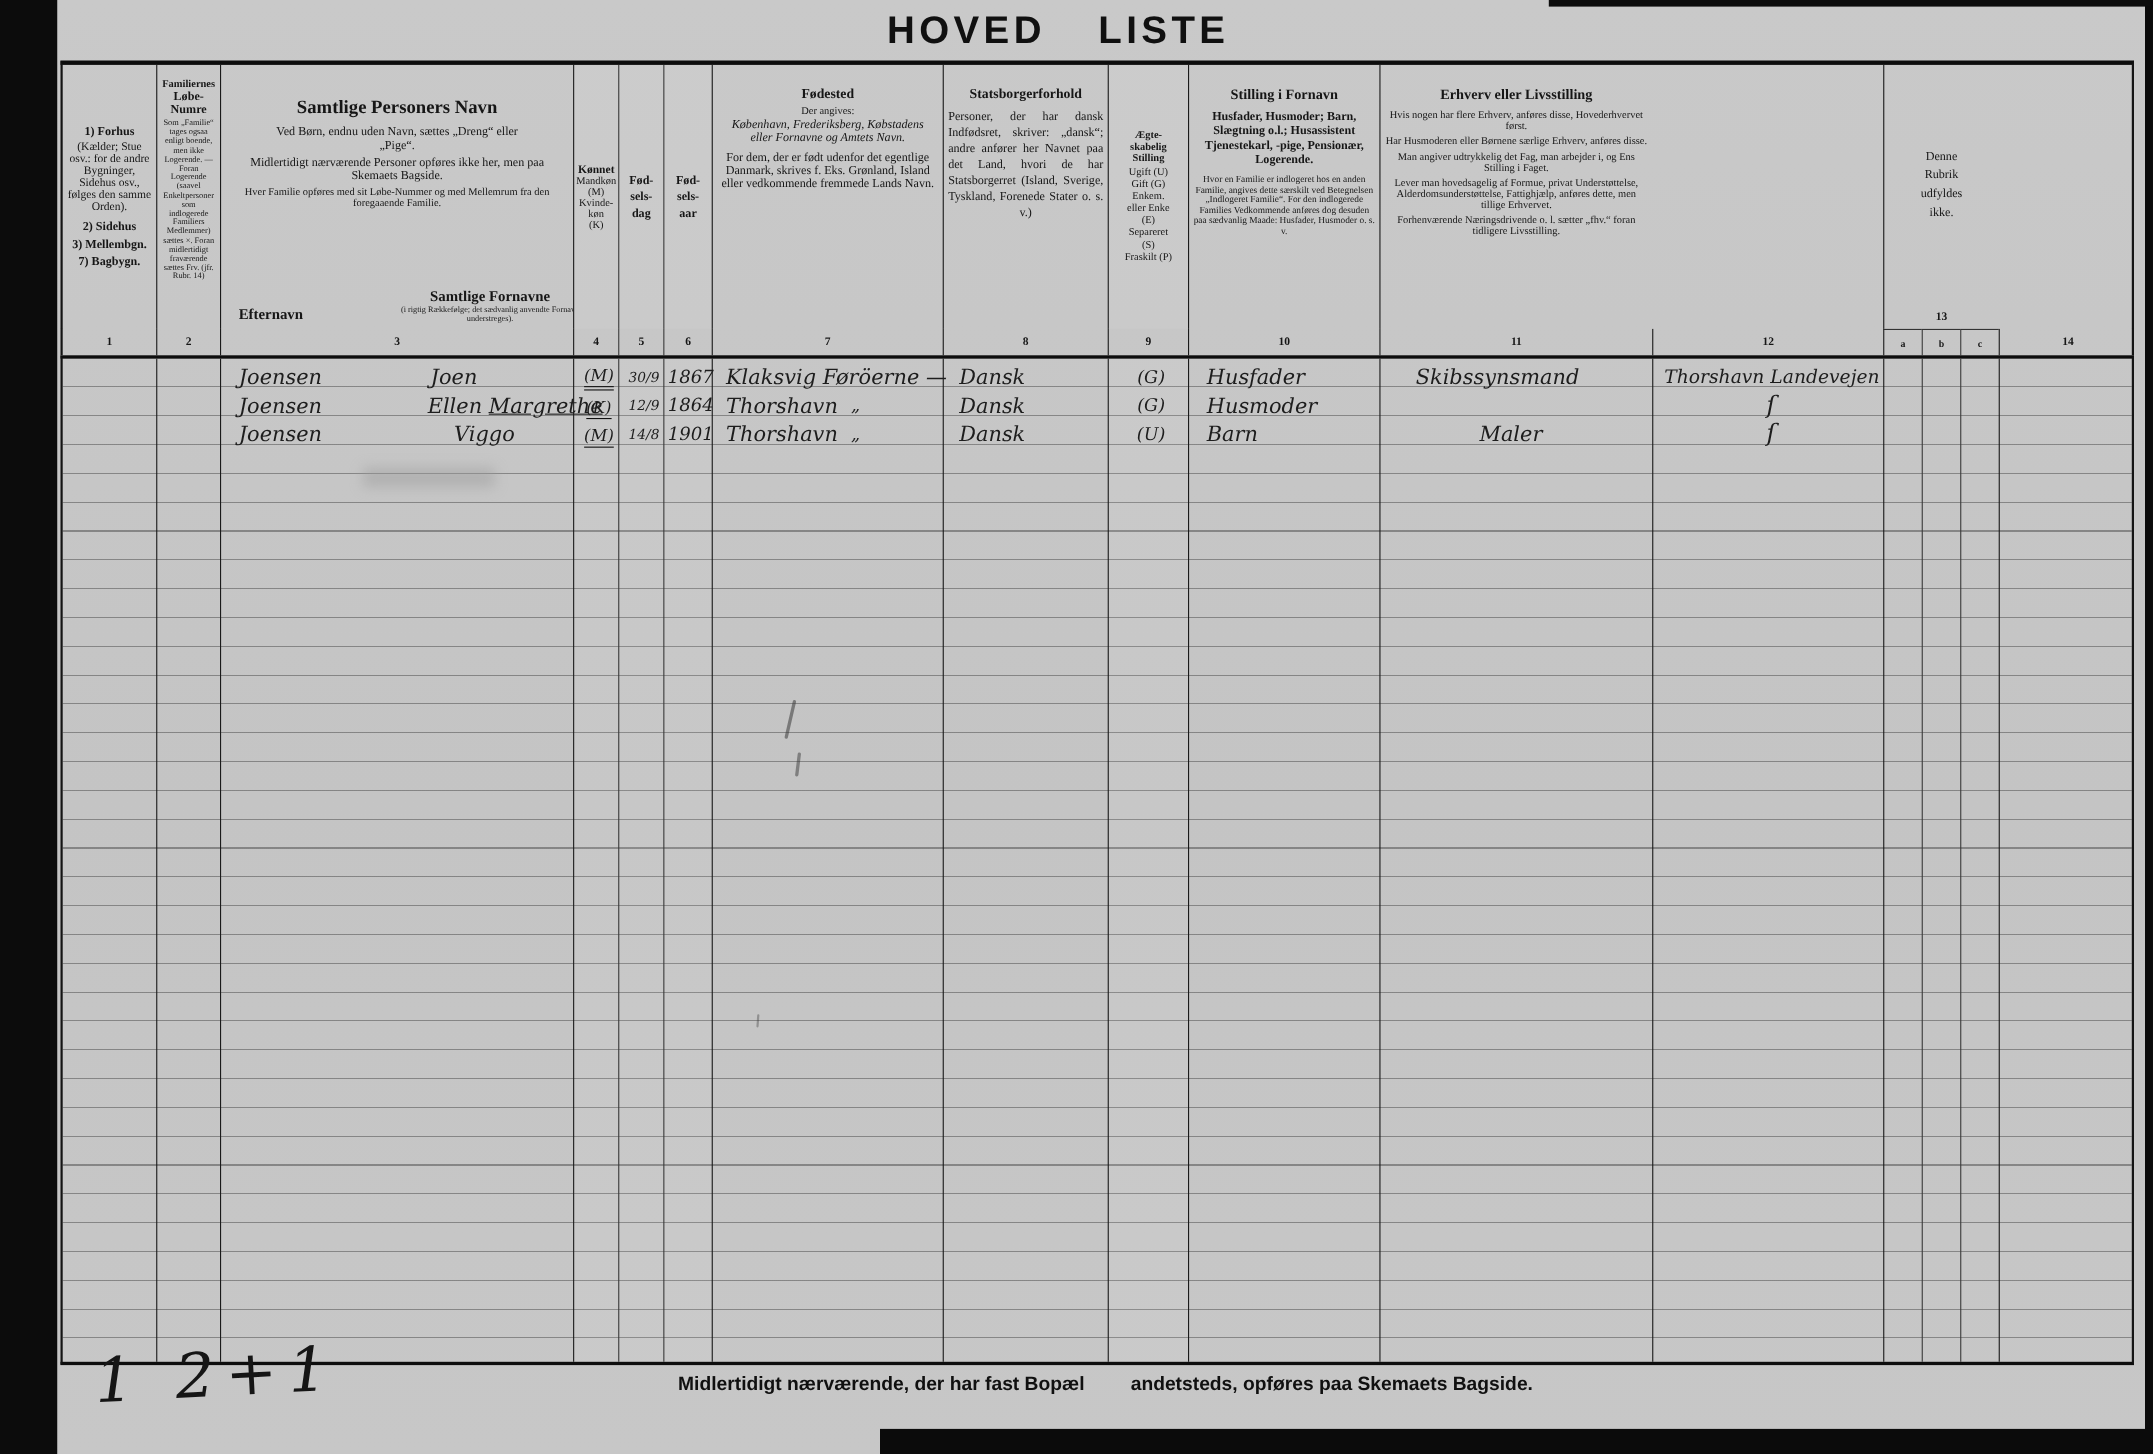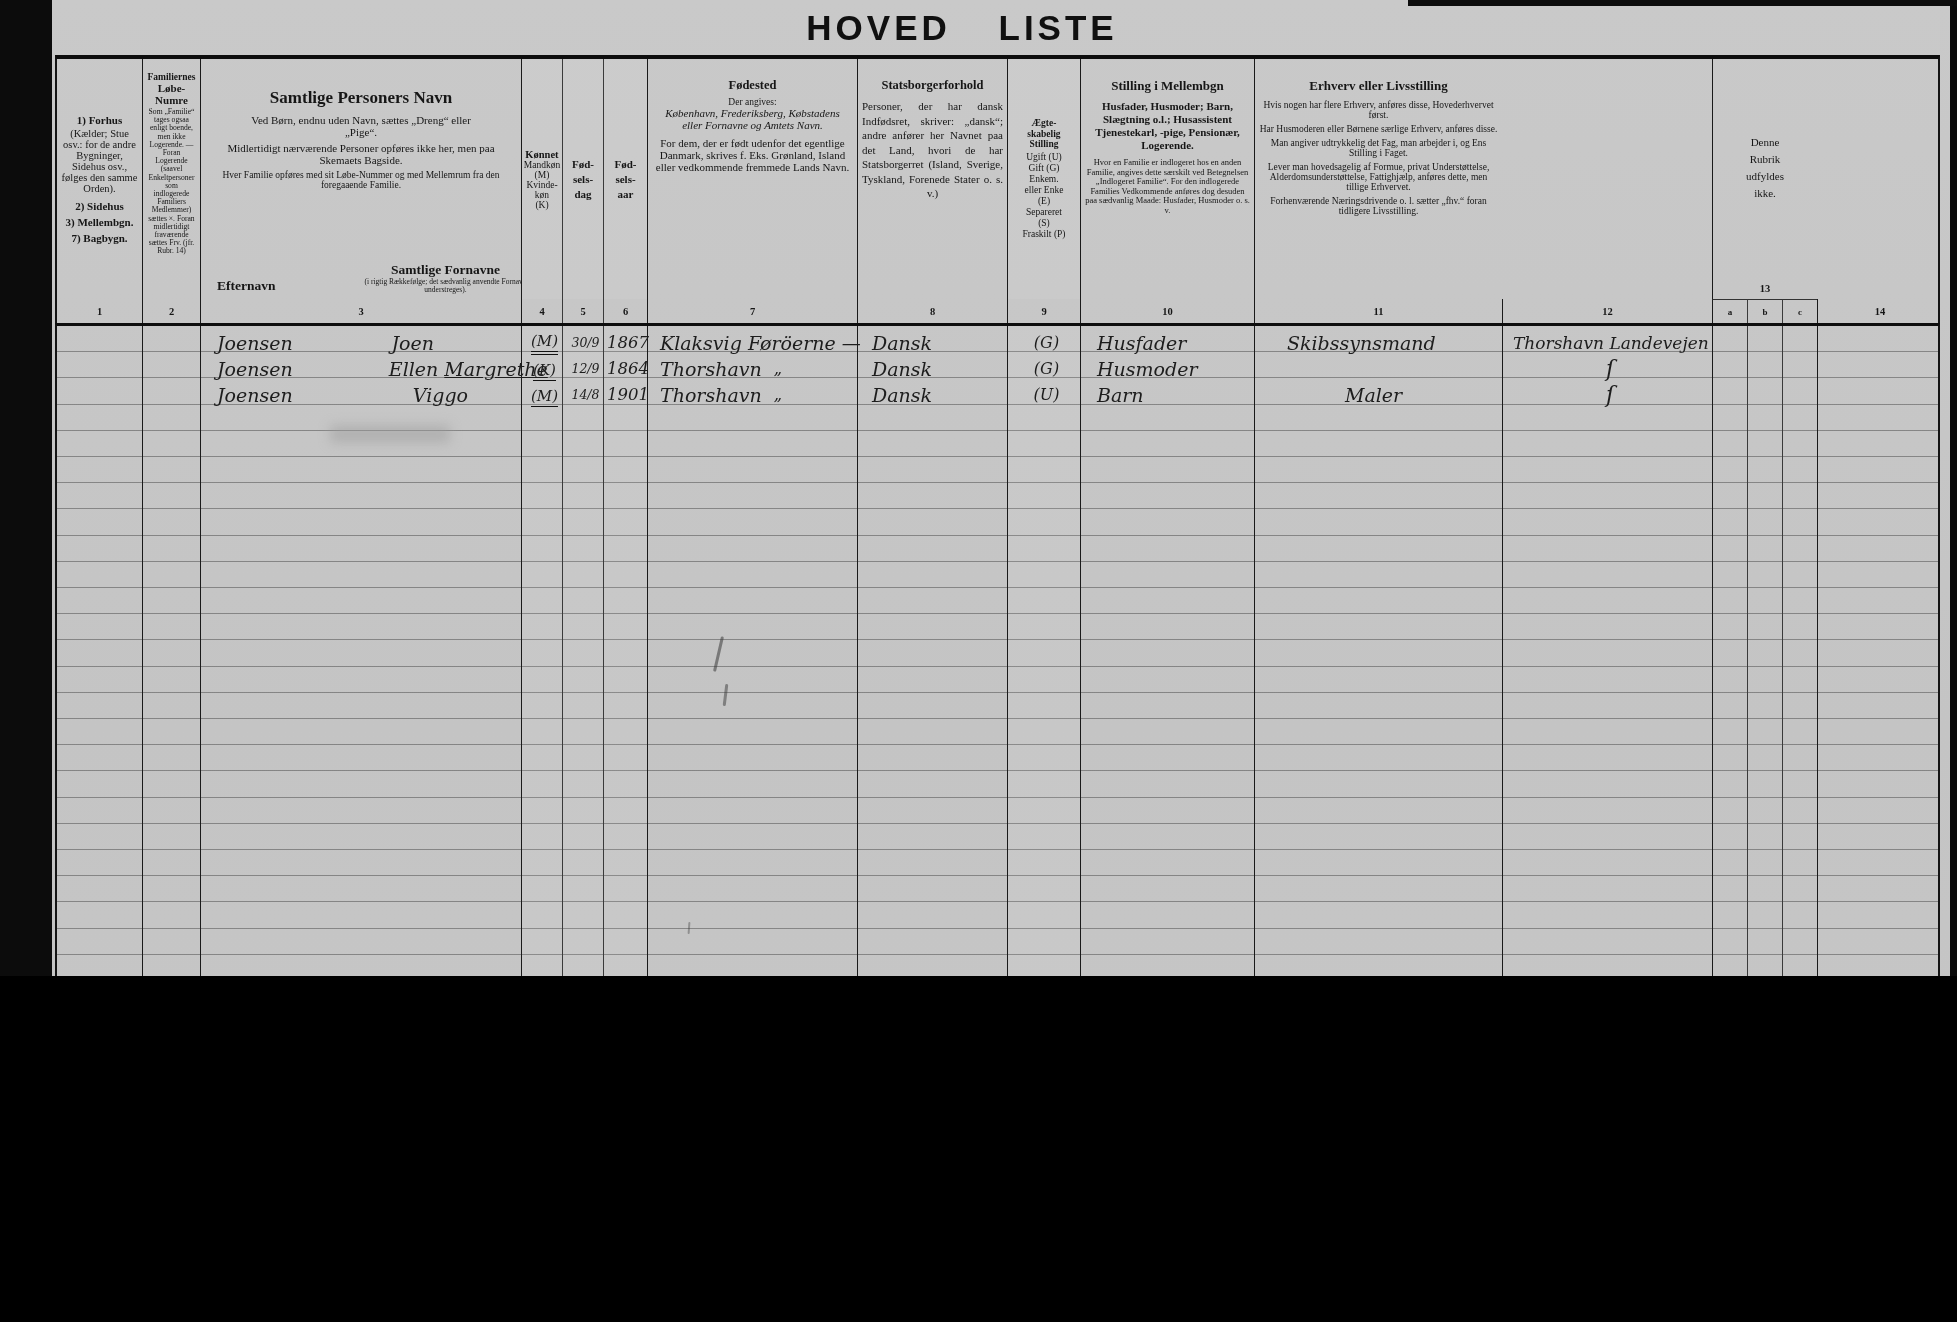--- a/index.html
+++ b/index.html
@@ -2,21 +2,21 @@
 <html><head>
 <meta charset="utf-8">
 <style>
   :root{
     --cols: 85px 58px 321px 41px 41px 44px 210px 150px 73px 174px 248px 210px 35px 35px 35px 125px;
     --ink:#161616;
     --paper:#c6c6c6;
   }
   *{box-sizing:border-box;margin:0;padding:0;}
   html,body{background:#000;}
-  .page{position:relative;width:1957px;height:976px;overflow:hidden;background:#0a0a0a;
+  .page{position:relative;width:1957px;height:1322px;overflow:hidden;background:#0a0a0a;
         font-family:"Liberation Serif", serif;color:var(--ink);}
   .paper{position:absolute;left:52px;top:0;width:1898px;height:1322px;background:var(--paper);
          background-image:linear-gradient(180deg,#c9c9c9 0%,#c4c4c4 55%,#c7c7c7 100%);}
   .edge-left{position:absolute;left:0;top:0;width:52px;height:1322px;background:#0c0c0c;}
   .edge-topright{position:absolute;left:1408px;top:0;width:549px;height:6px;background:#0c0c0c;}
   .edge-bottomright{position:absolute;left:800px;top:1299px;width:1157px;height:23px;background:#0b0b0b;}
 
   .title{position:absolute;left:662px;top:8px;width:600px;text-align:center;
          font-family:"Liberation Sans", sans-serif;font-weight:bold;font-size:35px;
          letter-spacing:4px;word-spacing:34px;color:#101010;}
@@ -176,21 +176,21 @@
 Gift (G)
 Enkem.
 eller Enke
 (E)
 Separeret
 (S)
 Fraskilt (P)</div>
       </div>
 
       <div class="c hcell">
-        <div class="t13 mt14">Stilling i Mellembgn</div>
+        <div class="t13 mt14">Stilling i Fornavn</div>
         <div class="t11 b mt6" style="line-height:13px;">Husfader, Husmoder; Barn, Slægtning o.l.; Husassistent Tjenestekarl, -pige, Pensionær, Logerende.</div>
         <div class="t8 mt6" style="line-height:9.5px;">Hvor en Familie er indlogeret hos en anden Familie, angives dette særskilt ved Betegnelsen „Indlogeret Familie“. For den indlogerede Families Vedkommende anføres dog desuden paa sædvanlig Maade: Husfader, Husmoder o. s. v.</div>
       </div>
 
       <div class="c hcell">
         <div class="t13 mt14">Erhverv eller Livsstilling</div>
         <div class="t9 mt6">Hvis nogen har flere Erhverv, anføres disse, Hovederhvervet først.</div>
         <div class="t9 mt4">Har Husmoderen eller Børnene særlige Erhverv, anføres disse.</div>
         <div class="t9 mt4">Man angiver udtrykkelig det Fag, man arbejder i, og Ens Stilling i Faget.</div>
         <div class="t9 mt4">Lever man hovedsagelig af Formue, privat Understøttelse, Alderdomsunderstøttelse, Fattighjælp, anføres dette, men tillige Erhvervet.</div>

